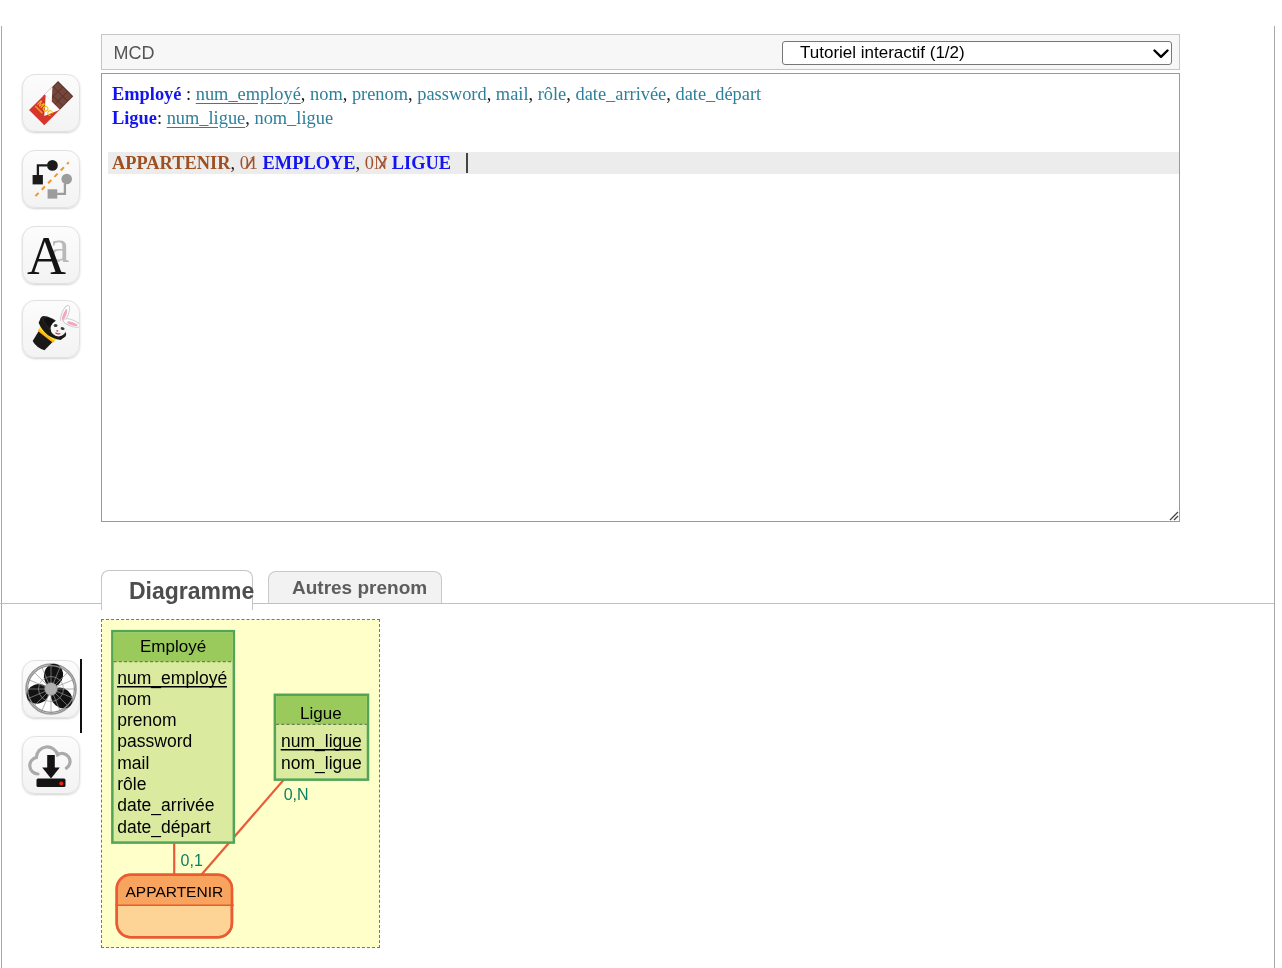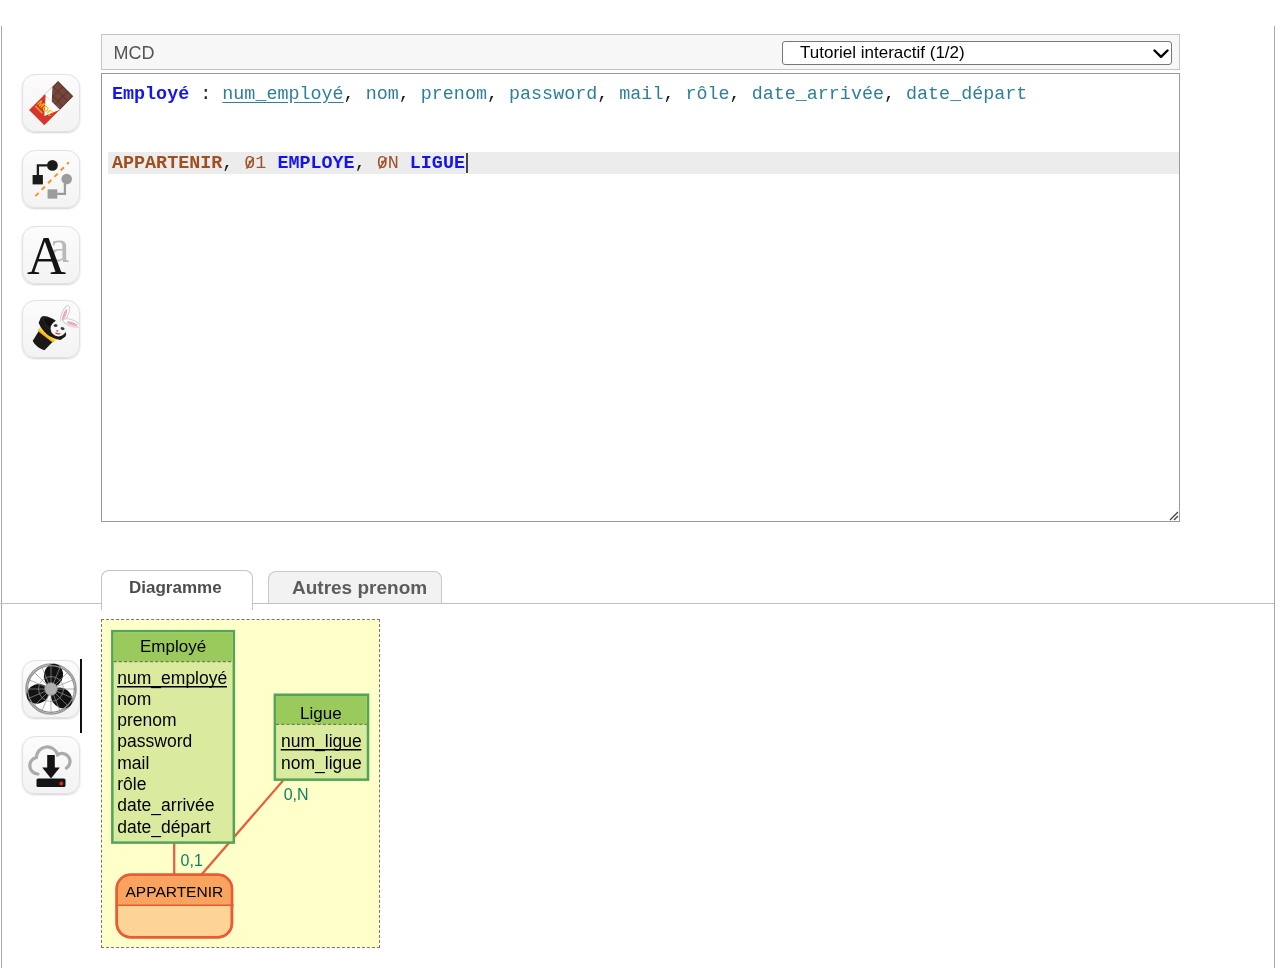--- a/index.html
+++ b/index.html
@@ -1,21 +1,21 @@
 <!DOCTYPE html>
 <html><head>
 <meta charset="utf-8">
 <style>
 html,body{margin:0;padding:0;background:#fff;}
 #page{position:relative;width:1276px;height:968px;overflow:hidden;font-family:"Liberation Sans",sans-serif;margin-top:26px;}
 .abs{position:absolute;}
 .btn{position:absolute;left:22px;width:56px;height:56px;background:linear-gradient(#fcfcfc,#f3f3f3);border:1px solid #e2e2e2;border-radius:13px;box-shadow:0 1px 2px rgba(0,0,0,.18);}
 .btn svg{position:absolute;left:0;top:0;}
 #mono{font-family:"Liberation Mono",monospace;font-size:18.39px;line-height:23.2px;white-space:pre;}
-.cl{position:absolute;left:112px;white-space:pre;}
+.cl{position:absolute;left:112px;white-space:pre;font-family:Liberation Serif, serif;}
 .kw{color:#1414f0;font-weight:bold;}
 .at{color:#2e7f9a;}
 .br{color:#a0522d;}
 .brb{color:#9e5021;font-weight:bold;}
 .pu{color:#1a1a1a;}
 .ul{text-decoration:underline;text-underline-offset:3px;}
 </style>
 </head>
 <body>
 <div id="page">
@@ -31,20 +31,21 @@
   <div class="abs" style="left:782px;top:15px;width:390px;height:24px;box-sizing:border-box;background:#fff;border:1px solid #767676;border-radius:3px;"></div>
   <div class="abs" style="left:800px;top:16.5px;font-size:17px;color:#000;text-align:right;">Tutoriel interactif (1/2)</div>
   <svg class="abs" style="left:1153px;top:23px;" width="16" height="10" viewBox="0 0 16 10">
       <path d="M1.5 1.5 L8 7.8 L14.5 1.5" fill="none" stroke="#000" stroke-width="2.4" stroke-linecap="round" stroke-linejoin="round"></path>
     </svg>
 
   <div class="abs" style="left:101px;top:47px;width:1079px;height:449px;box-sizing:border-box;background:#fff;border:1px solid #9a9a9a;"></div>
   <div class="abs" style="left:108px;top:126px;width:1071px;height:21.8px;background:#ececec;"></div>
   <div id="mono">
     <div class="cl" style="top:56.8px;"><span class="kw">Employé</span><span class="pu"> : </span><span class="at ul">num_employé</span><span class="pu">,</span><span class="at"> nom</span><span class="pu">,</span><span class="at"> prenom</span><span class="pu">,</span><span class="at"> password</span><span class="pu">,</span><span class="at"> mail</span><span class="pu">,</span><span class="at"> rôle</span><span class="pu">,</span><span class="at"> date_arrivée</span><span class="pu">,</span><span class="at"> date_départ</span></div>
+    <div class="cl" style="top:80.8px;"><span class="kw">Ligue</span><span class="pu">: </span><span class="at ul">num_ligue</span><span class="pu">,</span><span class="at"> nom_ligue</span></div>
     <div class="cl" style="top:126.4px;"><span class="brb">APPARTENIR</span><span class="pu">, </span><span class="br">01</span><span class="pu"> </span><span class="kw">EMPLOYE</span><span class="pu">, </span><span class="br">0N</span><span class="pu"> </span><span class="kw">LIGUE</span></div>
   </div>
   <div class="abs" style="left:466px;top:127px;width:2px;height:20px;background:#444;"></div>
   <svg class="abs" style="left:245px;top:130px;" width="10" height="14" viewBox="0 0 10 14">
       <line x1="1.4" y1="12.6" x2="8.6" y2="1.6" stroke="#a0522d" stroke-width="1.7"></line>
     </svg>
   <svg class="abs" style="left:377.8px;top:130px;" width="10" height="14" viewBox="0 0 10 14">
       <line x1="1.4" y1="12.6" x2="8.6" y2="1.6" stroke="#a0522d" stroke-width="1.7"></line>
     </svg>
 
@@ -110,21 +111,21 @@
         <circle cx="35.5" cy="27.5" r="7.9" fill="#f6f6f6"></circle>
         <ellipse cx="32.6" cy="24.6" rx="1.9" ry="1.5" fill="#3a3a3a"></ellipse>
         <ellipse cx="39.6" cy="27.6" rx="2" ry="1.4" fill="#3a3a3a" transform="rotate(14 39.6 27.6)"></ellipse>
         <ellipse cx="34.3" cy="29.8" rx="1.1" ry=".9" fill="#e0485a"></ellipse>
         <path d="M32.5 31.8 q2.2 1.9 4.8 .7" stroke="#b44" stroke-width="1.2" fill="none"></path>
       </g>
     </svg>
   </div>
 
   <div class="abs" style="left:101px;top:544px;width:152px;height:40px;box-sizing:border-box;background:#fff;border:1px solid #c5c5c5;border-bottom:none;border-radius:8px 8px 0 0;z-index:3;"></div>
-  <div class="abs" style="left:129px;top:551.5px;font-size:17px;font-weight:bold;color:#4d4d4d;z-index:4;">Diagramme</div>
+  <div class="abs" style="left:129px;top:551.5px;font-size:23px;font-weight:bold;color:#4d4d4d;z-index:4;">Diagramme</div>
   <div class="abs" style="left:268px;top:545px;width:174px;height:32px;box-sizing:border-box;background:#f2f2f2;border:1px solid #c9c9c9;border-bottom:none;border-radius:8px 8px 0 0;"></div>
   <div class="abs" style="left:292px;top:551px;font-size:19px;font-weight:bold;color:#5d5d5d;">Autres prenom</div>
 
   <div class="abs" style="left:101px;top:593px;width:279px;height:329px;box-sizing:border-box;background:#ffffc9;border:1px dashed #777;"></div>
 
   <svg class="abs" style="left:101px;top:593px;" width="278" height="329" viewBox="0 0 278 329">
 
     <line x1="73" y1="118" x2="73.3" y2="287" stroke="#e95c3b" stroke-width="2.2"></line>
     <line x1="219.8" y1="118" x2="73.3" y2="287" stroke="#e95c3b" stroke-width="2.2"></line>
 

